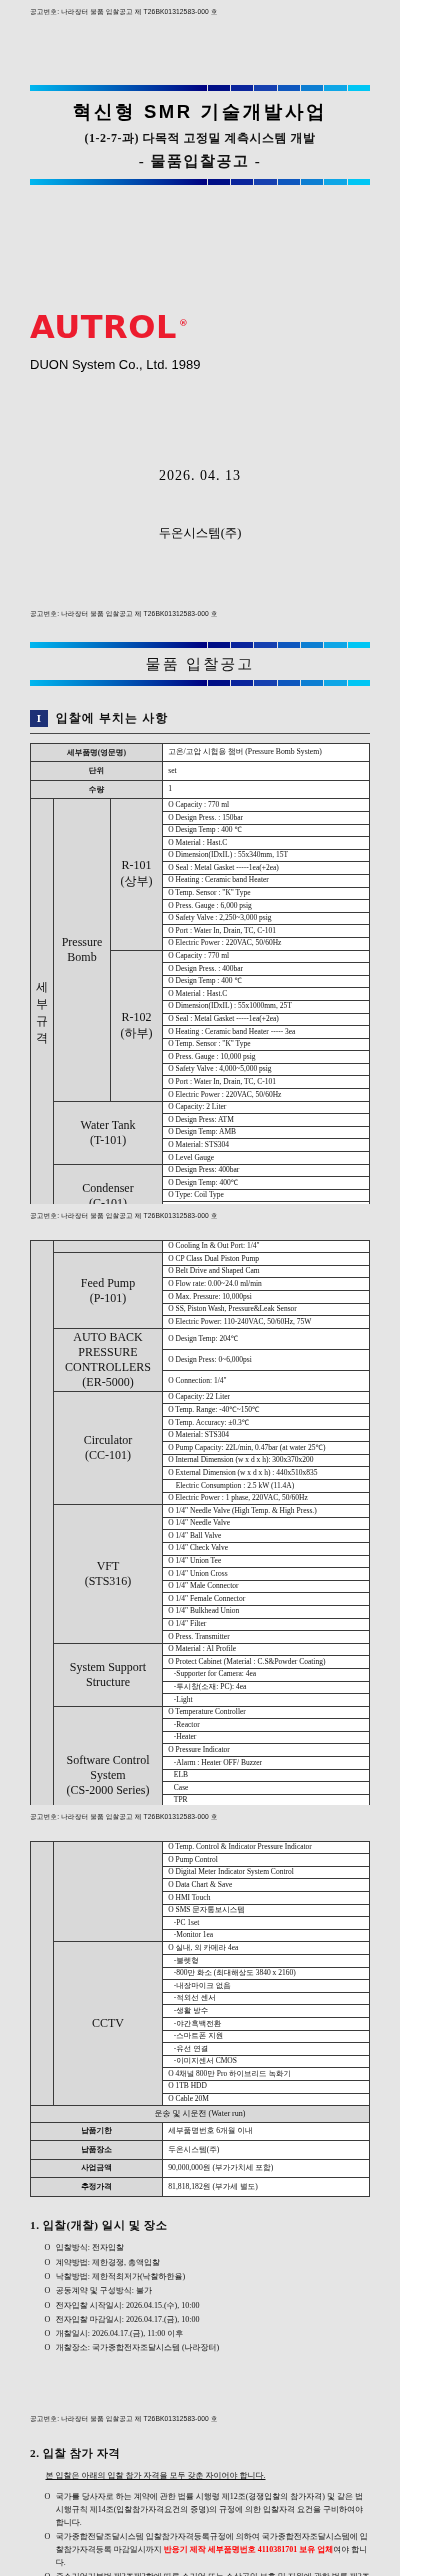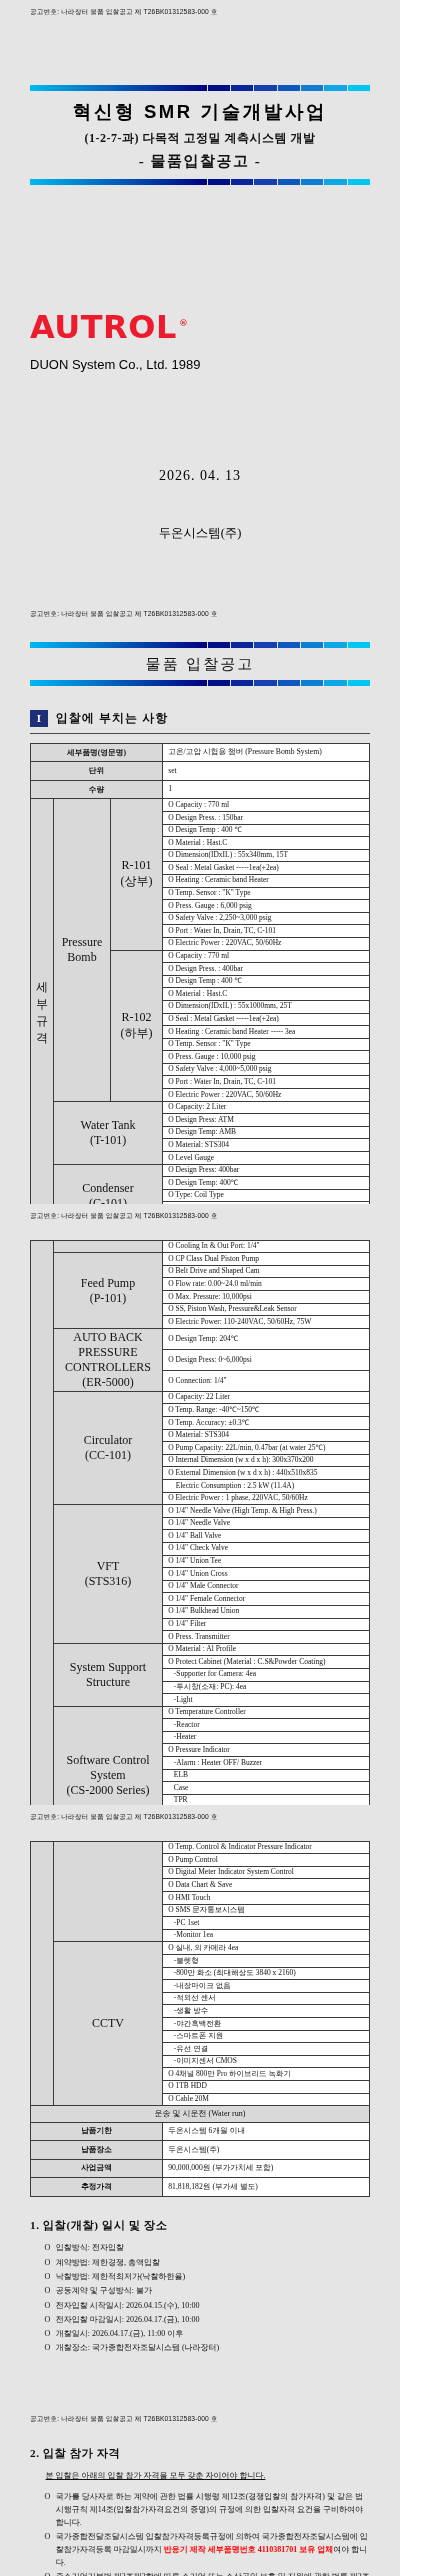--- a/index.html
+++ b/index.html
@@ -501,21 +501,21 @@
             <td class="val">O 1TB HDD</td>
           </tr>
           <tr>
             <td class="val">O Cable 20M</td>
           </tr>
           <tr>
             <td class="lab full" colspan="4">운송 및 시운전 (Water run)</td>
           </tr>
           <tr>
             <td class="lab hd" colspan="3">납품기한</td>
-            <td class="val hd">두온시스템 6개월 이내</td>
+            <td class="val hd">세부품명번호 6개월 이내</td>
           </tr>
           <tr>
             <td class="lab hd" colspan="3">납품장소</td>
             <td class="val hd">두온시스템(주)</td>
           </tr>
           <tr>
             <td class="lab hd" colspan="3">사업금액</td>
             <td class="val hd">90,000,000원 (부가가치세 포함)</td>
           </tr>
           <tr>

